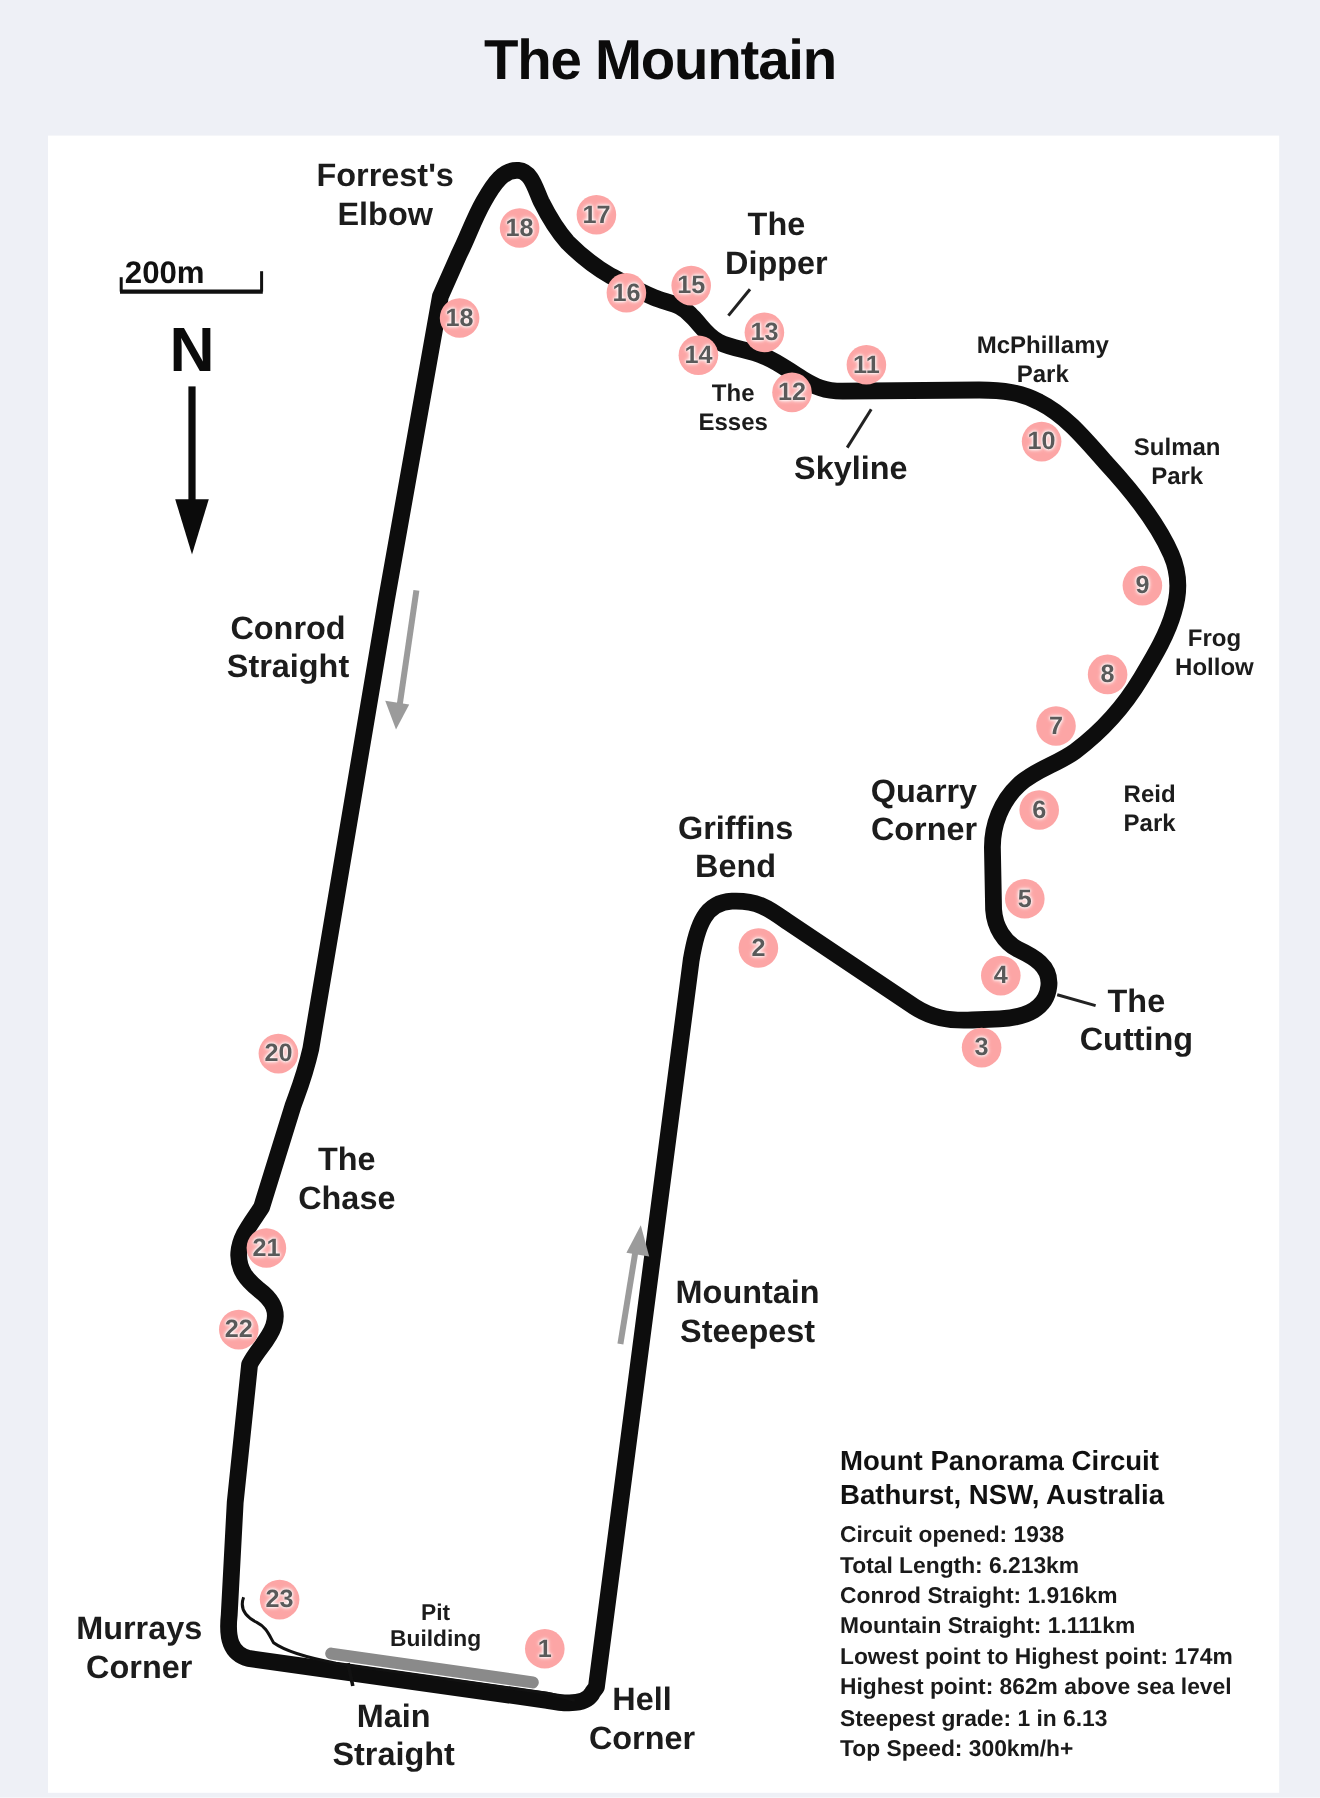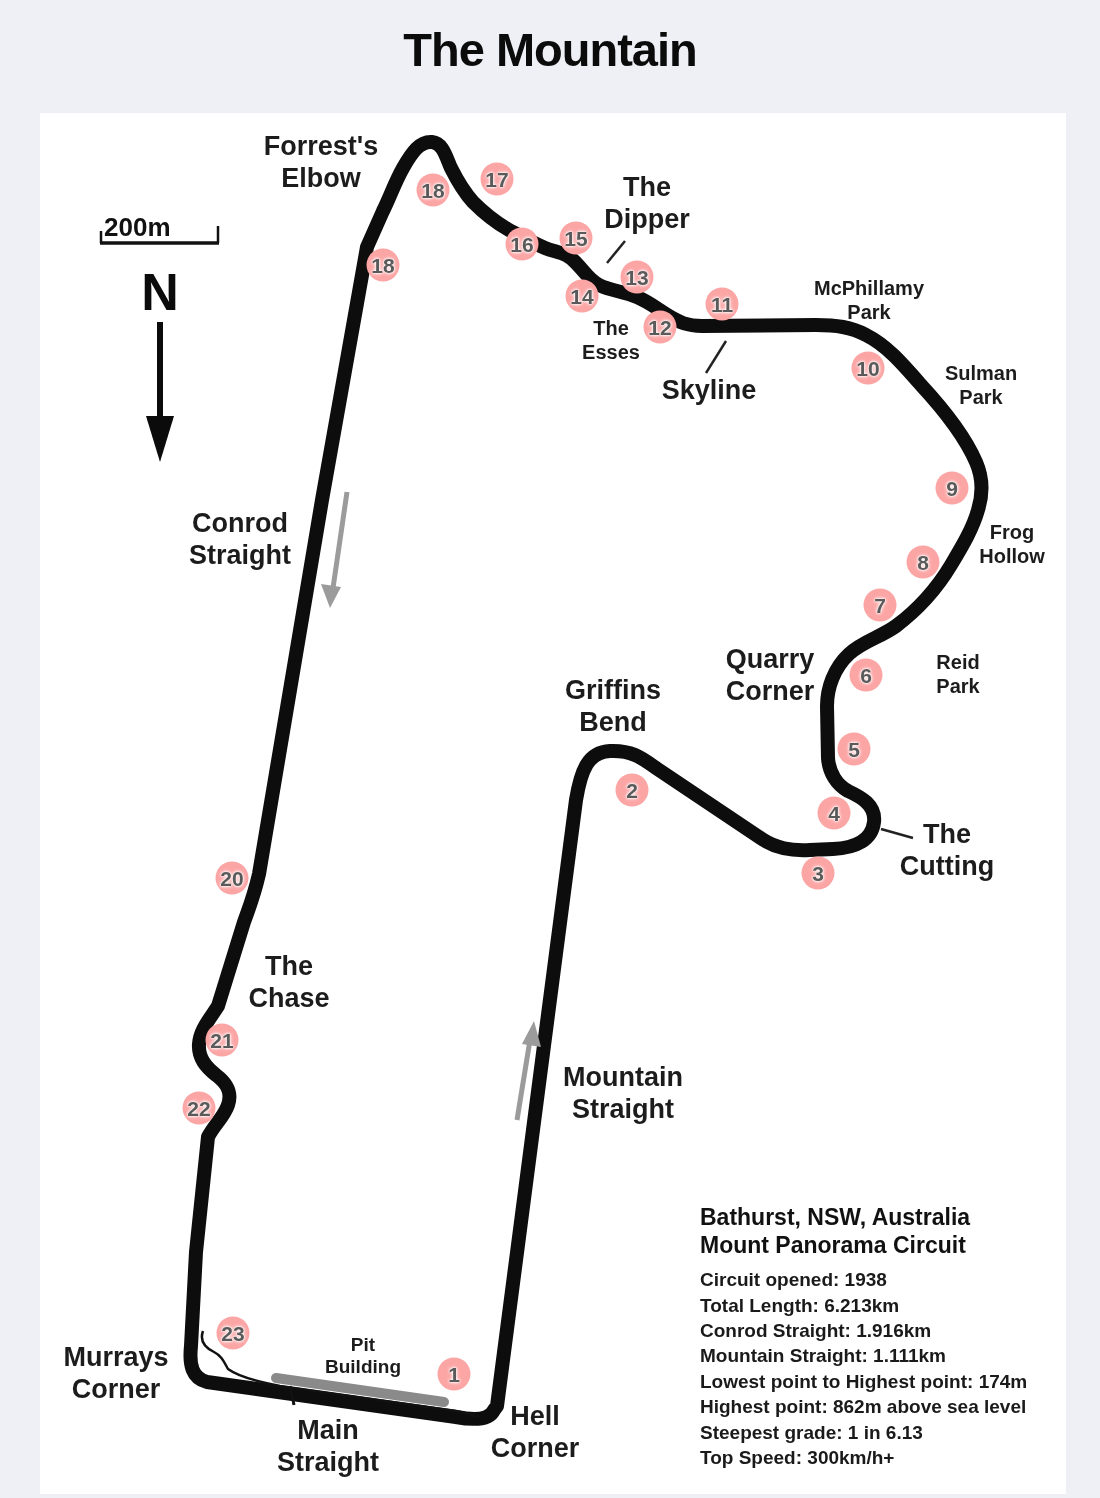--- a/index.html
+++ b/index.html
@@ -166,21 +166,21 @@
 Corner</div>
       <div class="map-label lg" style="left: 613px; top: 707px;">Griffins
 Bend</div>
       <div class="map-label lg" style="left: 947px; top: 851px;">The
 Cutting</div>
       <div class="map-label lg" style="left: 240px; top: 540px;">Conrod
 Straight</div>
       <div class="map-label lg" style="left: 289px; top: 983px;">The
 Chase</div>
       <div class="map-label lg" style="left: 623px; top: 1094px;">Mountain
-Straight</div>
+Steepest</div>
       <div class="map-label lg" style="left: 116px; top: 1374px;">Murrays
 Corner</div>
       <div class="map-label lg" style="left: 328px; top: 1447px;">Main
 Straight</div>
       <div class="map-label lg" style="left: 535px; top: 1433px;">Hell
 Corner</div>
       <div class="map-label xs" style="left: 363px; top: 1356px;">Pit
 Building</div>
     </div>
 
@@ -205,22 +205,22 @@
       <div class="marker" style="left: 433px; top: 190px;">18</div>
       <div class="marker" style="left: 383px; top: 265px;">18</div>
       <div class="marker" style="left: 232px; top: 878px;">20</div>
       <div class="marker" style="left: 222px; top: 1040px;">21</div>
       <div class="marker" style="left: 199px; top: 1108px;">22</div>
       <div class="marker" style="left: 233px; top: 1333px;">23</div>
     </div>
 
   <div class="info-block">
     <div class="info-title">
+      <div>Mount Panorama Circuit</div>
       <div>Bathurst, NSW, Australia</div>
-      <div>Mount Panorama Circuit</div>
     </div>
     <div class="info-stats" id="info-stats">
         <div>Circuit opened: 1938</div>
         <div>Total Length: 6.213km</div>
         <div>Conrod Straight: 1.916km</div>
         <div>Mountain Straight: 1.111km</div>
         <div>Lowest point to Highest point: 174m</div>
         <div>Highest point: 862m above sea level</div>
         <div>Steepest grade: 1 in 6.13</div>
         <div>Top Speed: 300km/h+</div>

